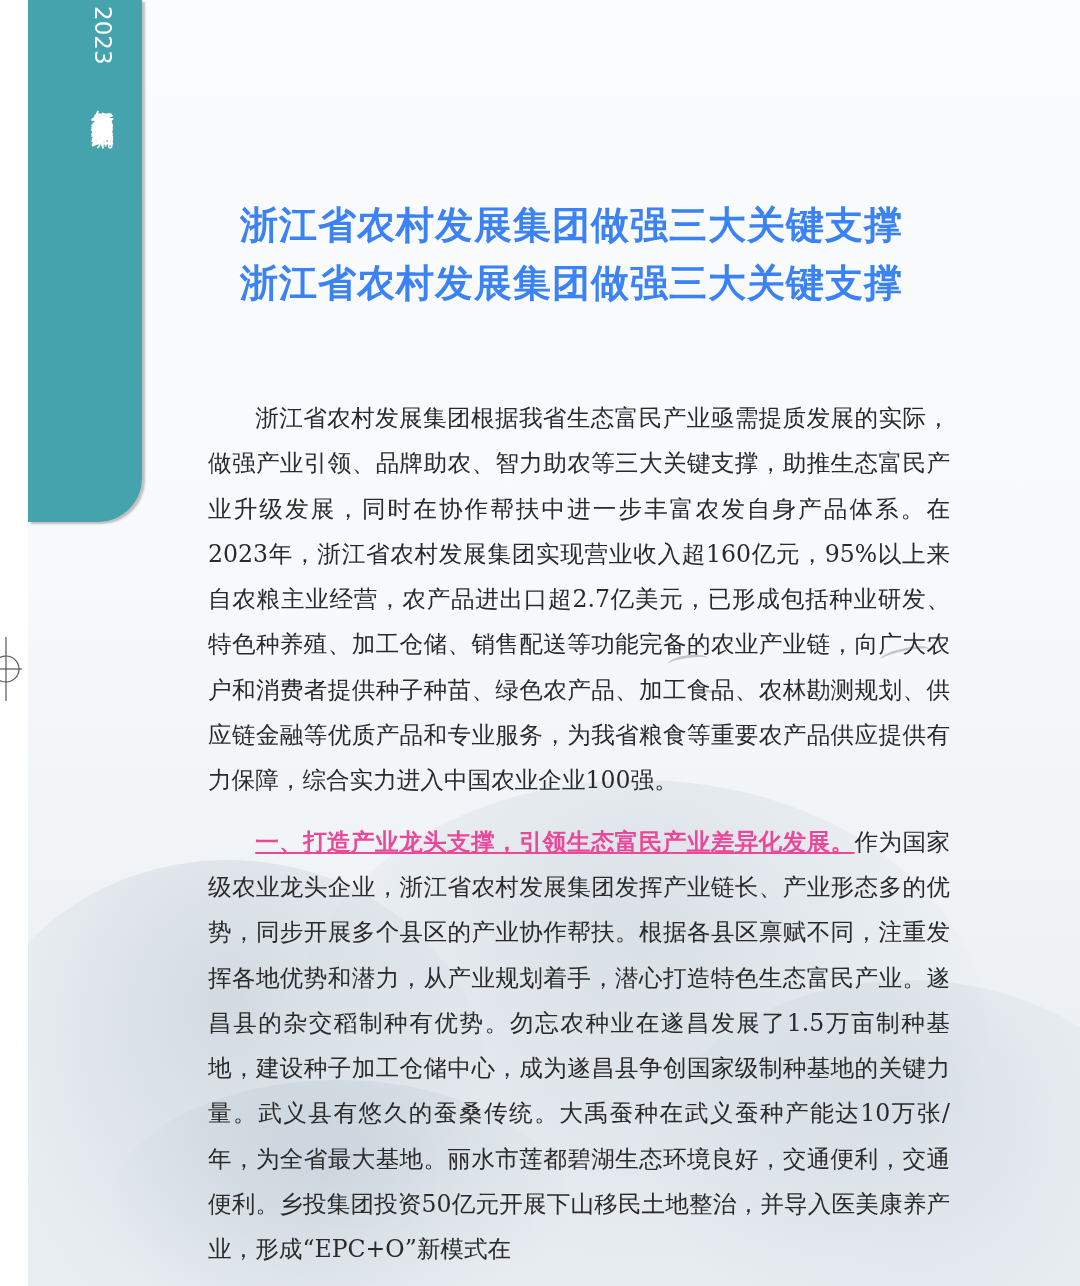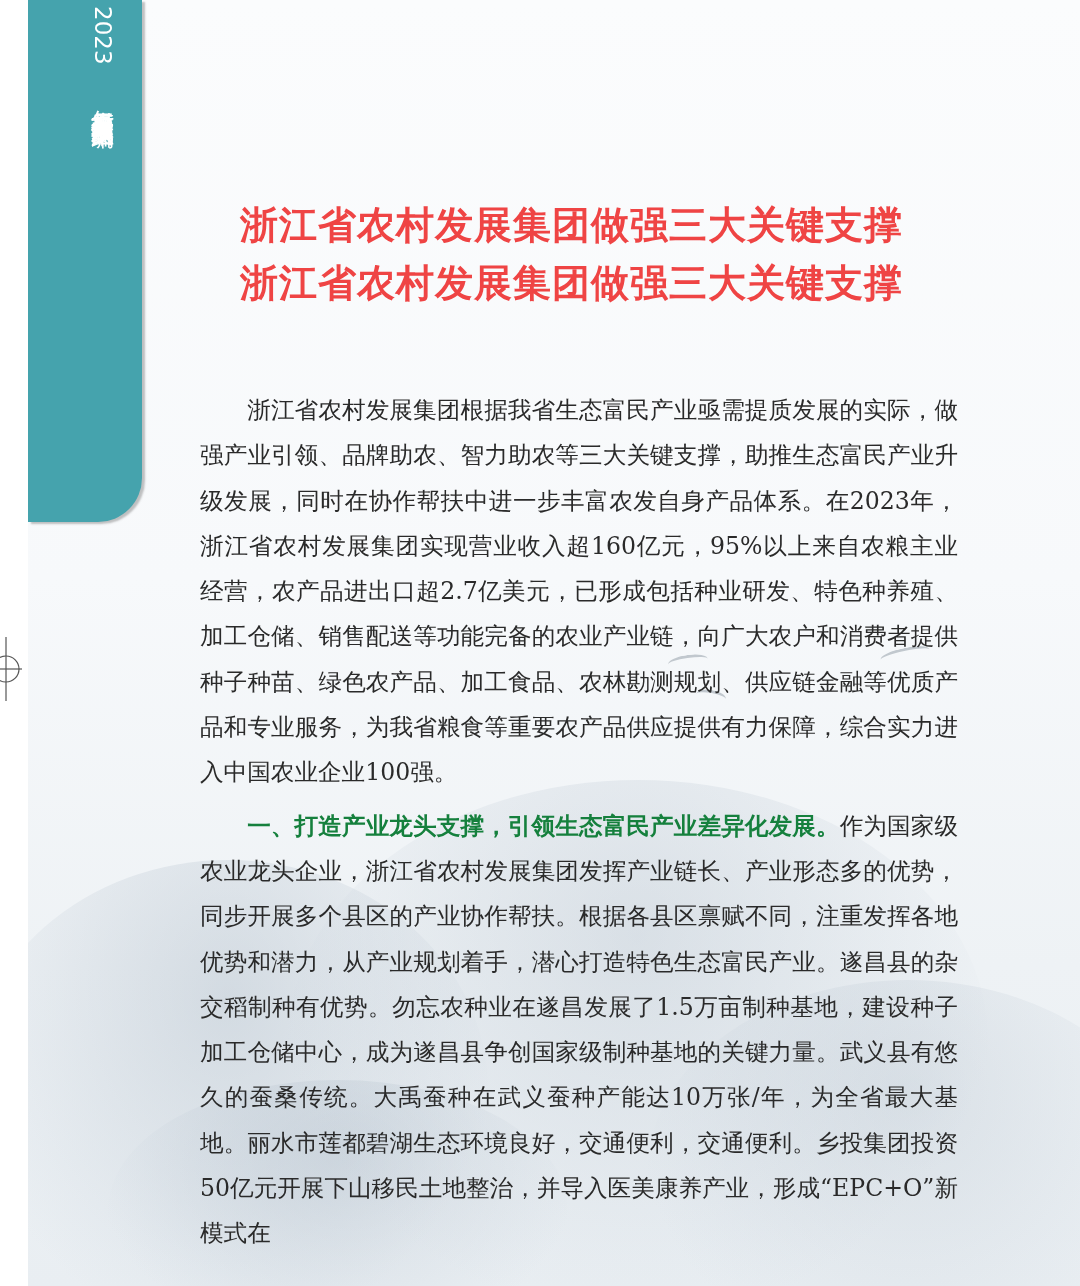--- a/index.html
+++ b/index.html
@@ -76,47 +76,48 @@
       left: 0;
       top: 637px;
       width: 22px;
       height: 64px;
     }
     .title {
       position: absolute;
       left: 240px;
       top: 196px;
       width: 740px;
-      color: #ef4444;
+      color: #3b82f6;
       font-family: "DejaVu Serif", "Liberation Serif", serif;
       font-weight: bold;
       font-size: 38px;
       line-height: 58px;
       letter-spacing: 1px;
     }
     .title div { white-space: nowrap; }
     .body-text {
       position: absolute;
       left: 192px;
       top: 380px;
       width: 774px;
       color: #2a2a2a;
       font-family: "DejaVu Serif", "Liberation Serif", serif;
       font-size: 23.6px;
       line-height: 45.3px;
       text-align: justify;
     }
     .body-text p {
-      margin: 8px;
+      margin: 16px;
       text-indent: 2em;
     }
     .heading-inline {
-      color: #15803d;
+      color: #ec4899;
       font-family: "DejaVu Sans", "Liberation Sans", sans-serif;
       font-weight: bold;
+      text-decoration: underline;
     }
   </style>
 </head>
 <body>
 
 <div class="page">
   <div class="mountain m1"></div>
   <div class="mountain m2"></div>
   <div class="mountain m3"></div>
   <div class="mountain m4"></div>

